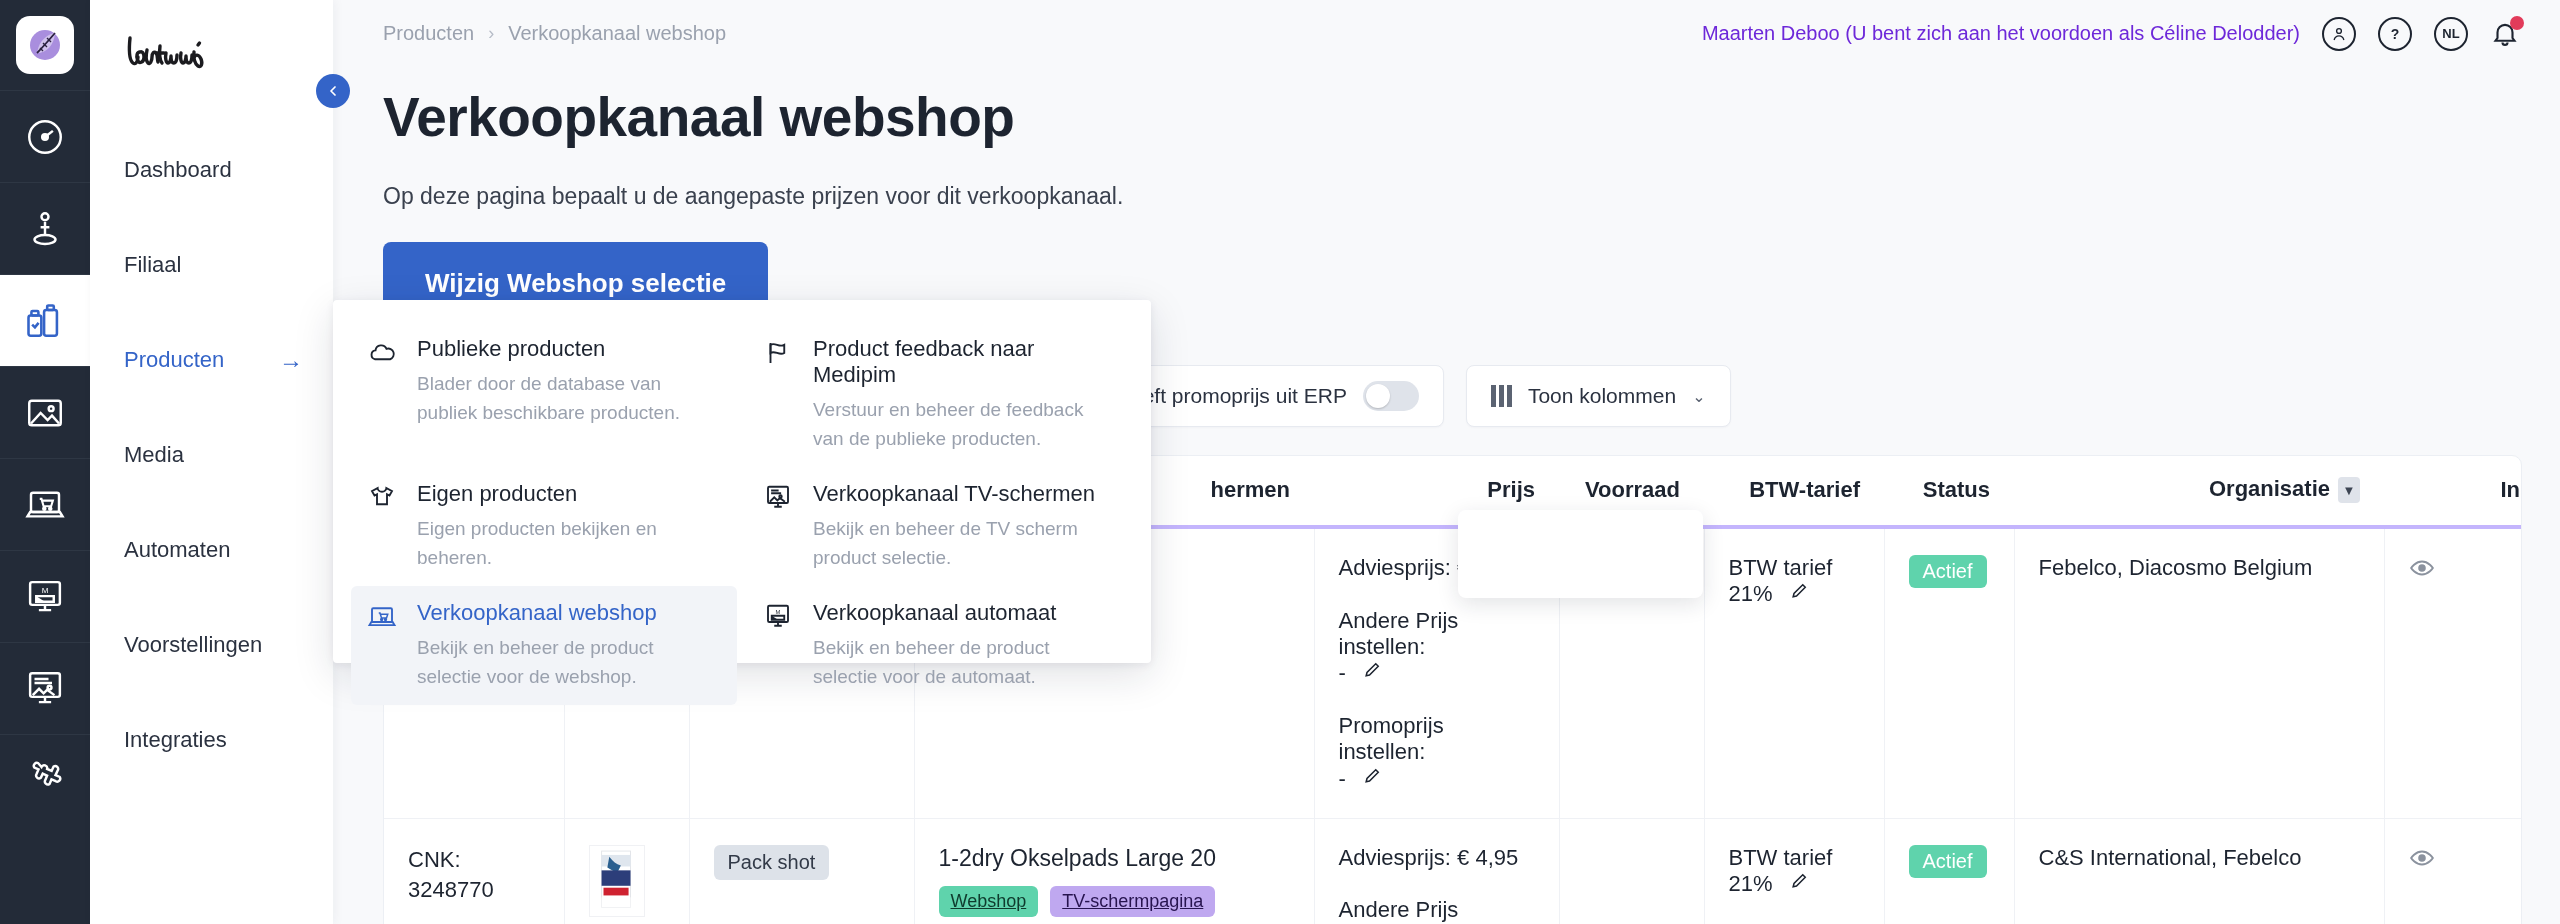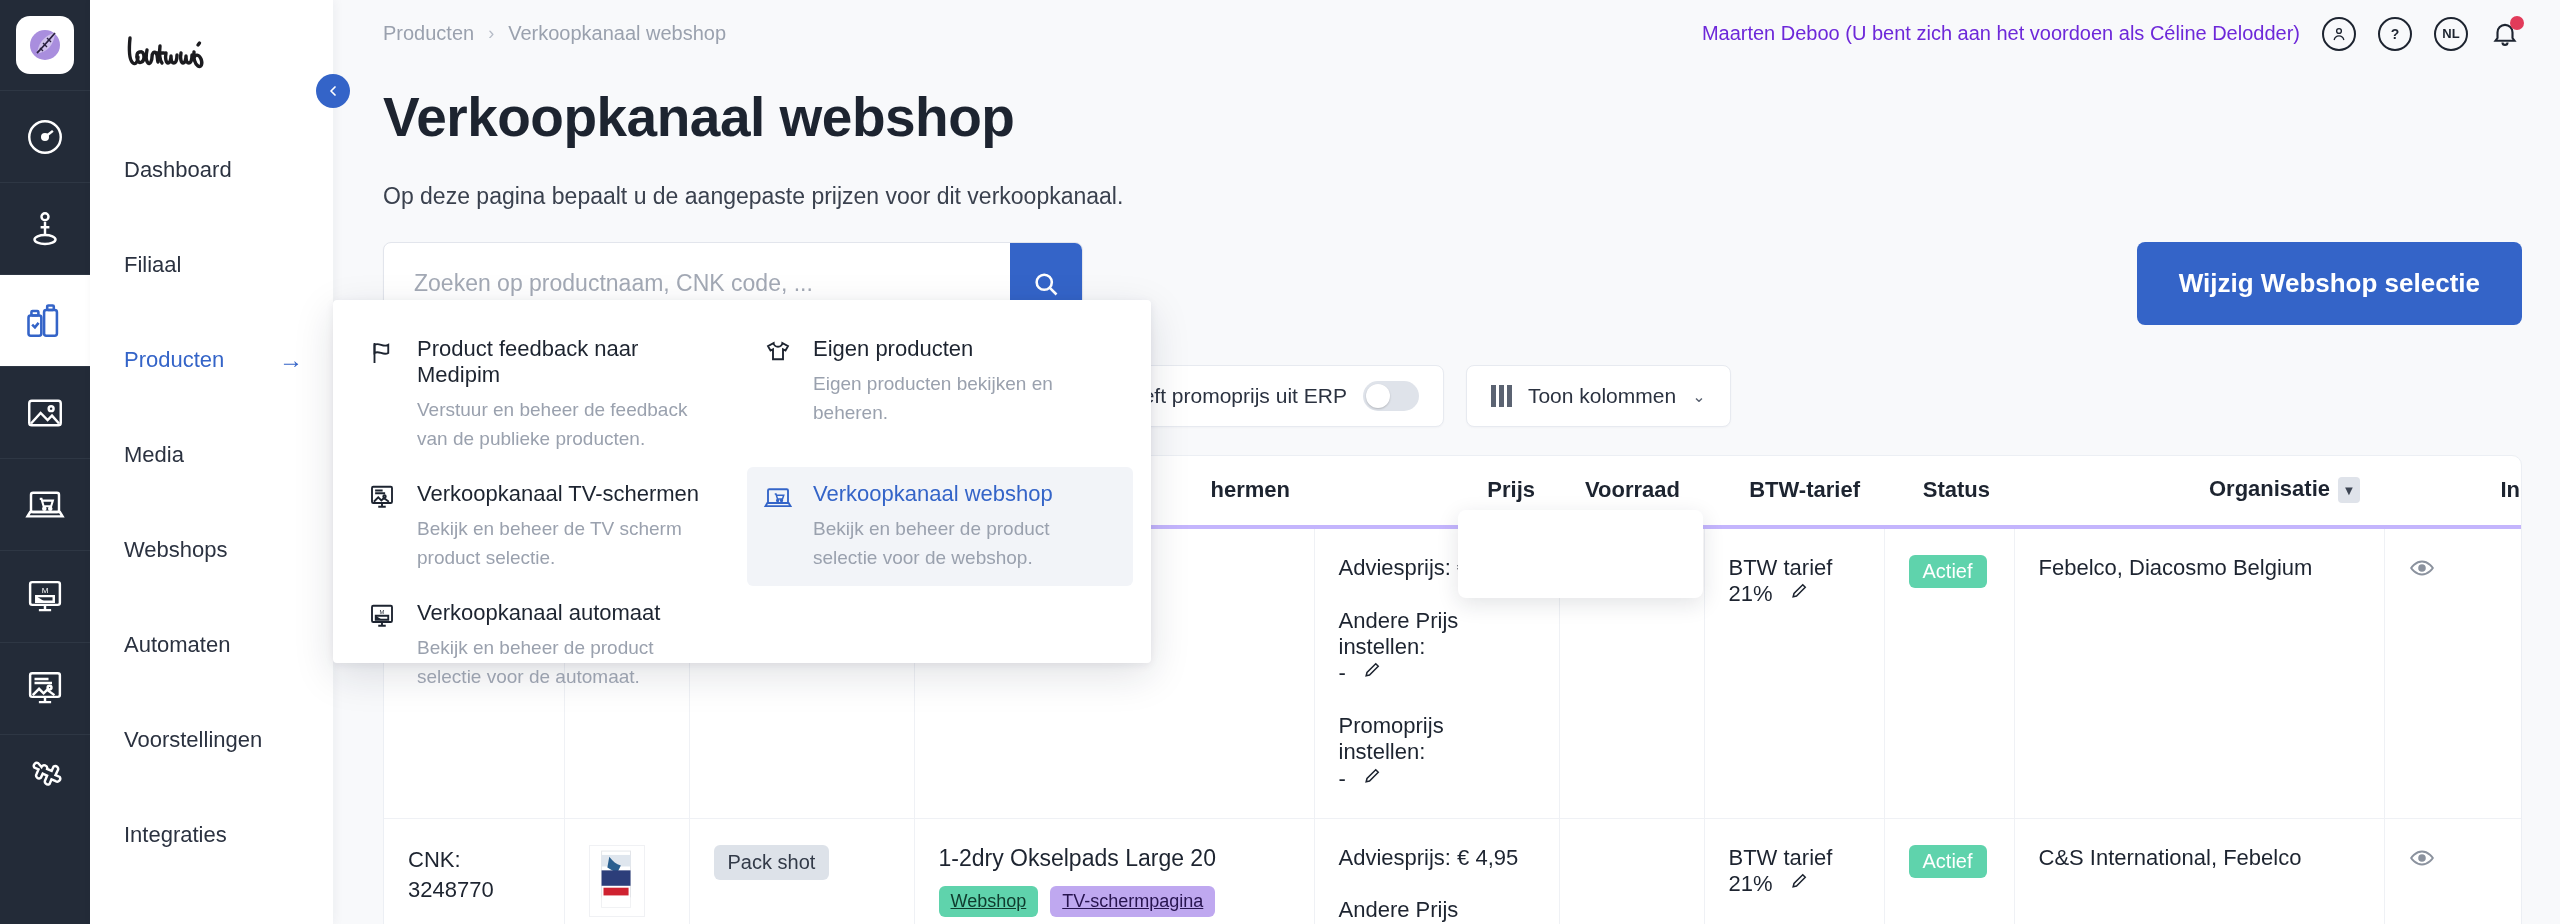--- a/index.html
+++ b/index.html
@@ -385,23 +385,20 @@
       </div>
       <div class="nav-item">
         <span>Filiaal</span>
       </div>
       <div class="nav-item active">
         <span>Producten</span>
         <span class="nav-arrow">→</span>
       </div>
       <div class="nav-item">
         <span>Media</span>
-      </div>
-      <div class="nav-item">
-        <span>Webshops</span>
       </div>
       <div class="nav-item">
         <span>Automaten</span>
       </div>
       <div class="nav-item">
         <span>Voorstellingen</span>
       </div>
       <div class="nav-item">
         <span>Integraties</span>
       </div>
@@ -434,29 +431,20 @@
           <span class="bell-dot"></span>
         </span>
       </div>
     </div>
 
     <div class="content">
       <h1 class="page-title">Verkoopkanaal webshop</h1>
       <div class="page-sub">Op deze pagina bepaalt u de aangepaste prijzen voor dit verkoopkanaal.</div>
 
       <div class="searchrow">
-        <div class="searchbox">
-          <input type="text" placeholder="Zoeken op productnaam, CNK code, ..." style="">
-          <button class="search-btn">
-            <svg width="28" height="28" viewBox="0 0 24 24" fill="none" stroke="currentColor" stroke-width="2.2">
-                <circle cx="10.5" cy="10.5" r="6.5"></circle>
-                <path d="M15.5 15.5 L21 21"></path>
-              </svg>
-          </button>
-        </div>
         <button class="primary-btn">Wijzig Webshop selectie</button>
       </div>
 
       <div class="filterbar">
         <div class="chip">
           <span>ingen</span>
           <span class="chev">⌄</span>
         </div>
         <div class="chip">
           <span>Elk product type</span>
@@ -649,20 +637,31 @@
         </table>
       </div>
     </div>
 
     <div class="prodcard"></div>
 
   </main>
 
   <div class="megamenu">
 
+    <div class="mm-item">
+      <span class="mm-ico">
+        <svg width="30" height="30" viewBox="0 0 24 24" fill="none" stroke="currentColor" stroke-width="1.5">
+            <path d="M6.5 17 a3.6 3.6 0 0 1 .3-7.1 a4.6 4.6 0 0 1 8.8-1.2 a3.9 3.9 0 0 1 2.9 8.3 Z"></path>
+          </svg>
+      </span>
+      <div>
+        <div class="mm-title">Publieke producten</div>
+        <div class="mm-desc">Blader door de database van publiek beschikbare producten.</div>
+      </div>
+    </div>
 
     <div class="mm-item">
       <span class="mm-ico">
         <svg width="30" height="30" viewBox="0 0 24 24" fill="none" stroke="currentColor" stroke-width="1.5">
             <path d="M6 4 v16"></path>
             <path d="M6 5.5 c3.5-2.5 7 2.5 11 0 v6.5 c-4 2.5-7.5-2.5-11 0 Z"></path>
           </svg>
       </span>
       <div>
         <div class="mm-title">Product feedback naar Medipim</div>

